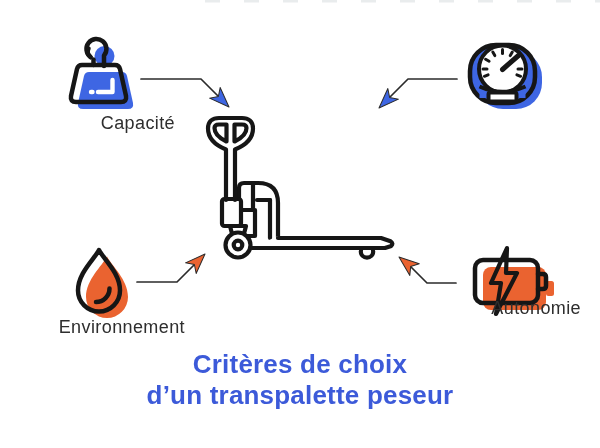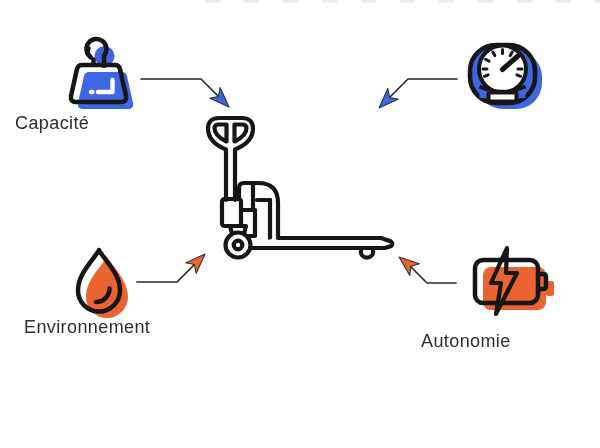--- a/index.html
+++ b/index.html
@@ -2,21 +2,21 @@
 <html><head>
 <meta charset="utf-8">
 <style>
   html,body{margin:0;padding:0;background:#ffffff;}
   .stage{
     position:relative;width:600px;height:448px;background:#ffffff;overflow:hidden;
     font-family:"Liberation Sans",sans-serif;
   }
   .abs{position:absolute;}
   .node-label{
-    position:absolute;text-align:left;color:#2e2e2e;
+    position:absolute;text-align:right;color:#2e2e2e;
     font-size:18px;letter-spacing:.4px;line-height:20px;
   }
   .title{
     position:absolute;left:0;top:349px;width:600px;text-align:center;
     color:#3c5ad9;font-weight:bold;font-size:26px;line-height:31px;letter-spacing:.2px;
   }
   svg{display:block;}
 </style>
 </head>
 <body>
@@ -113,16 +113,20 @@
 
   <svg class="abs" style="left:460px;top:238px" width="104" height="92" viewBox="0 0 104 92">
     <rect x="23" y="29" width="63" height="43" rx="8" fill="#ea6330"></rect>
     <rect x="86" y="43" width="8" height="15" rx="2.5" fill="#ea6330"></rect>
     <g fill="none" stroke="#161616" stroke-width="4.5" stroke-linejoin="round" stroke-linecap="round">
       <rect x="15" y="22" width="63" height="43" rx="8"></rect>
       <path d="M78,36 L82.5,36 Q86,36 86,39 L86,48 Q86,51 82.5,51 L78,51"></path>
       <path d="M47,10 L31,45 L41,45 L36,76 L57,35 L46,35 Z" stroke-width="4.2"></path>
     </g>
   </svg>
-  <div class="node-label" style="left:421px;top:331px;width:160px">Autonomie</div>
+  <div class="node-label" style="left:421px;top:298px;width:160px">Autonomie</div>
 
+  <div class="title">
+    <div>Critères de choix</div>
+    <div>d’un transpalette peseur</div>
+  </div>
 
 </div>
 
 </body></html>

